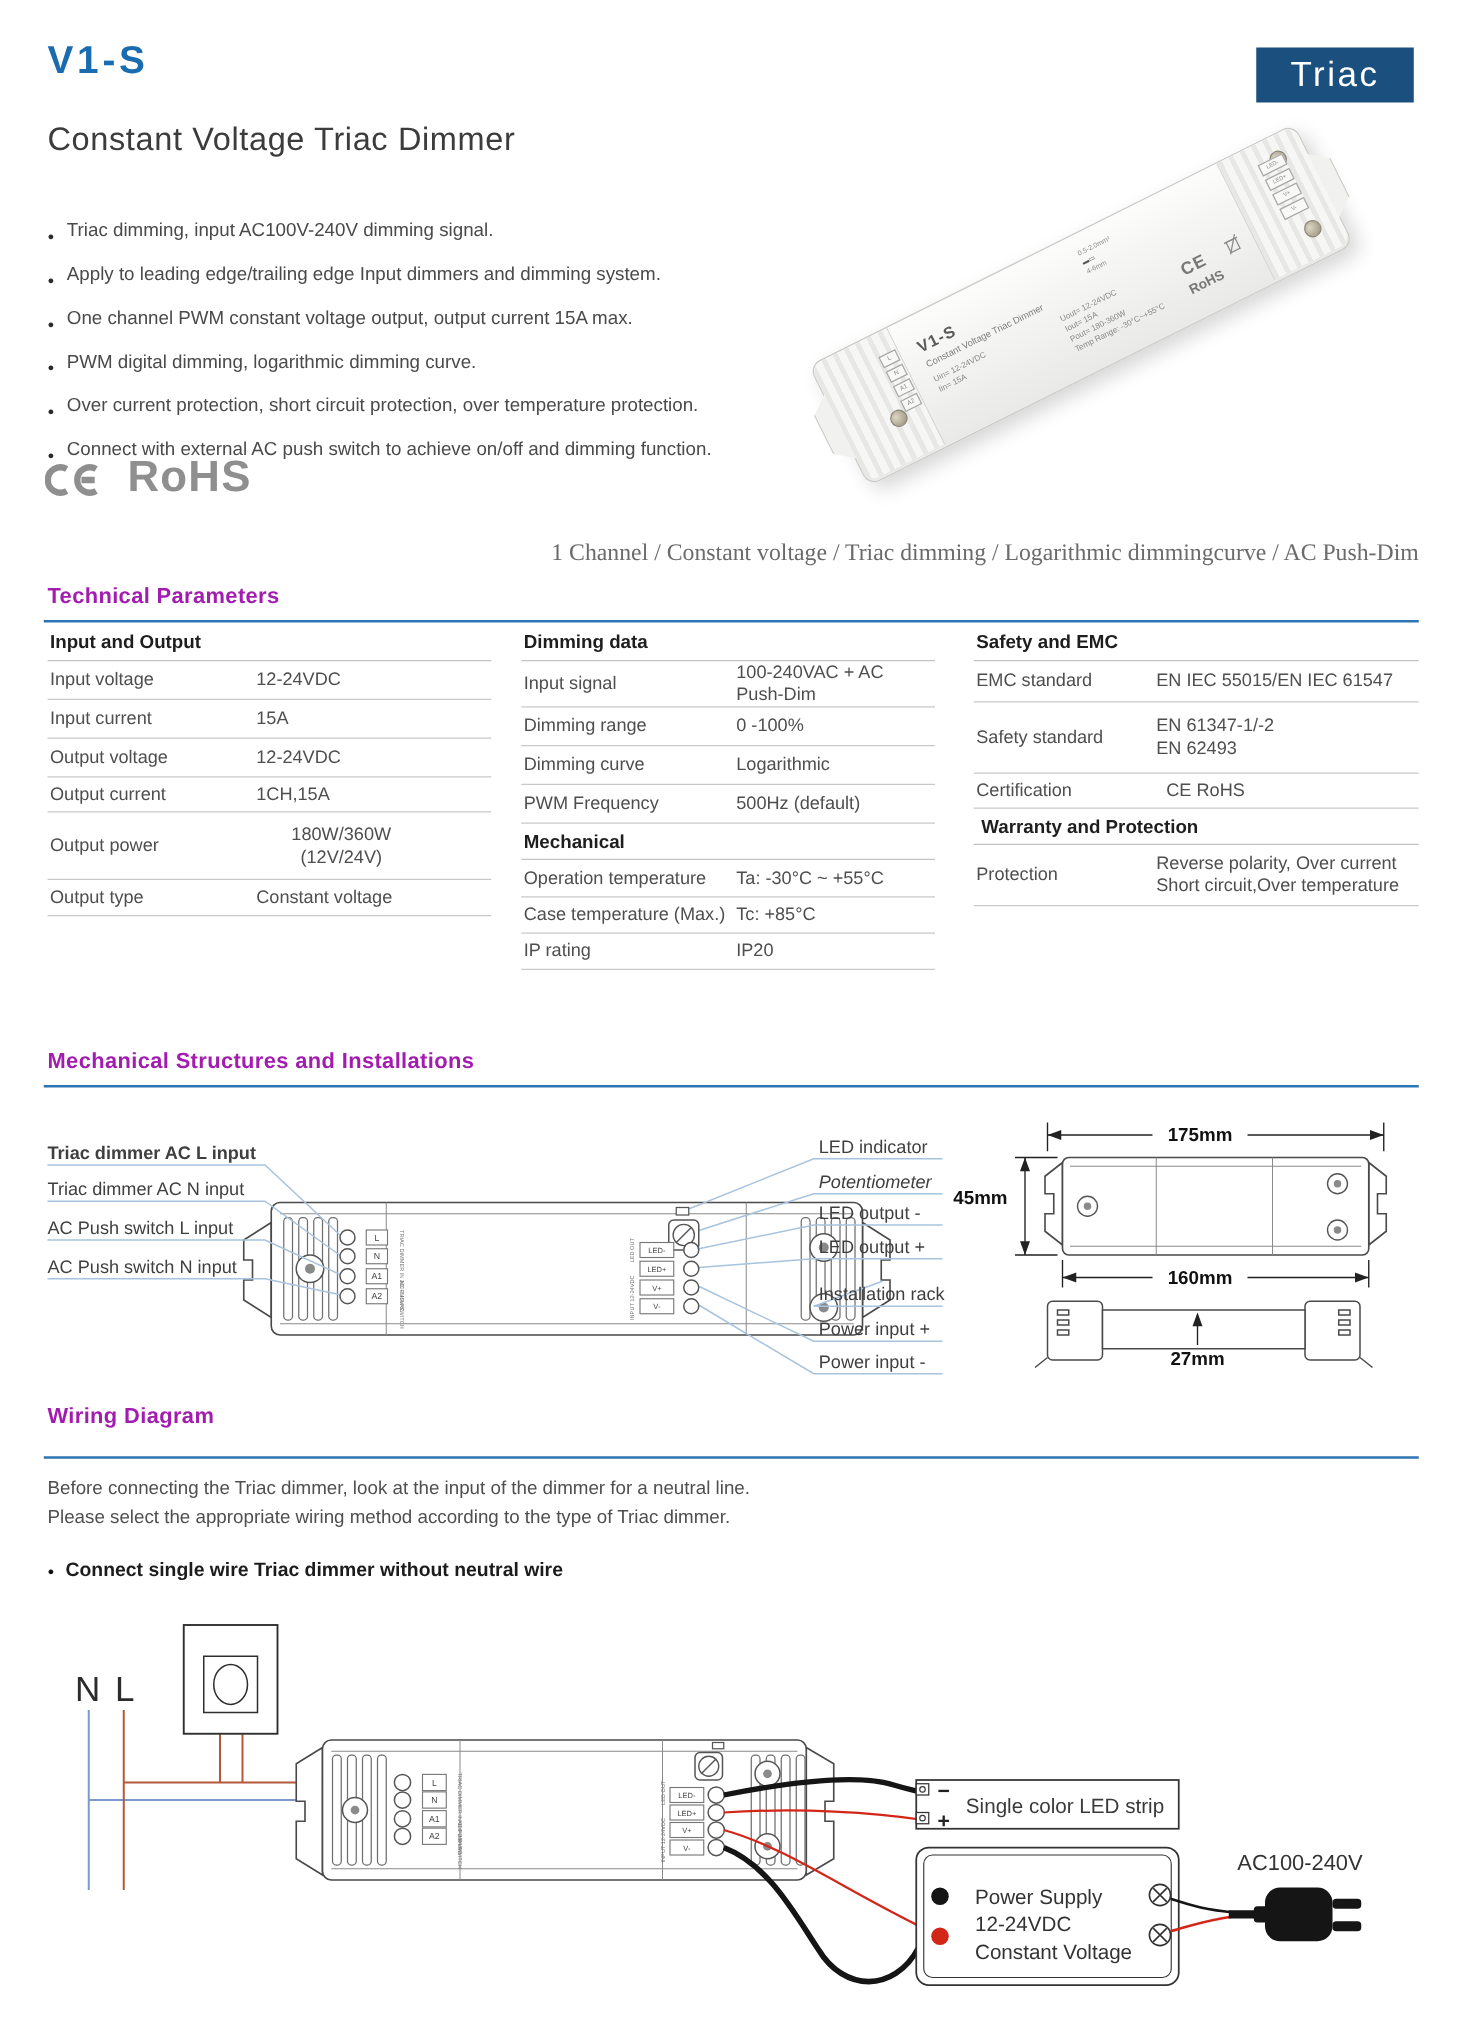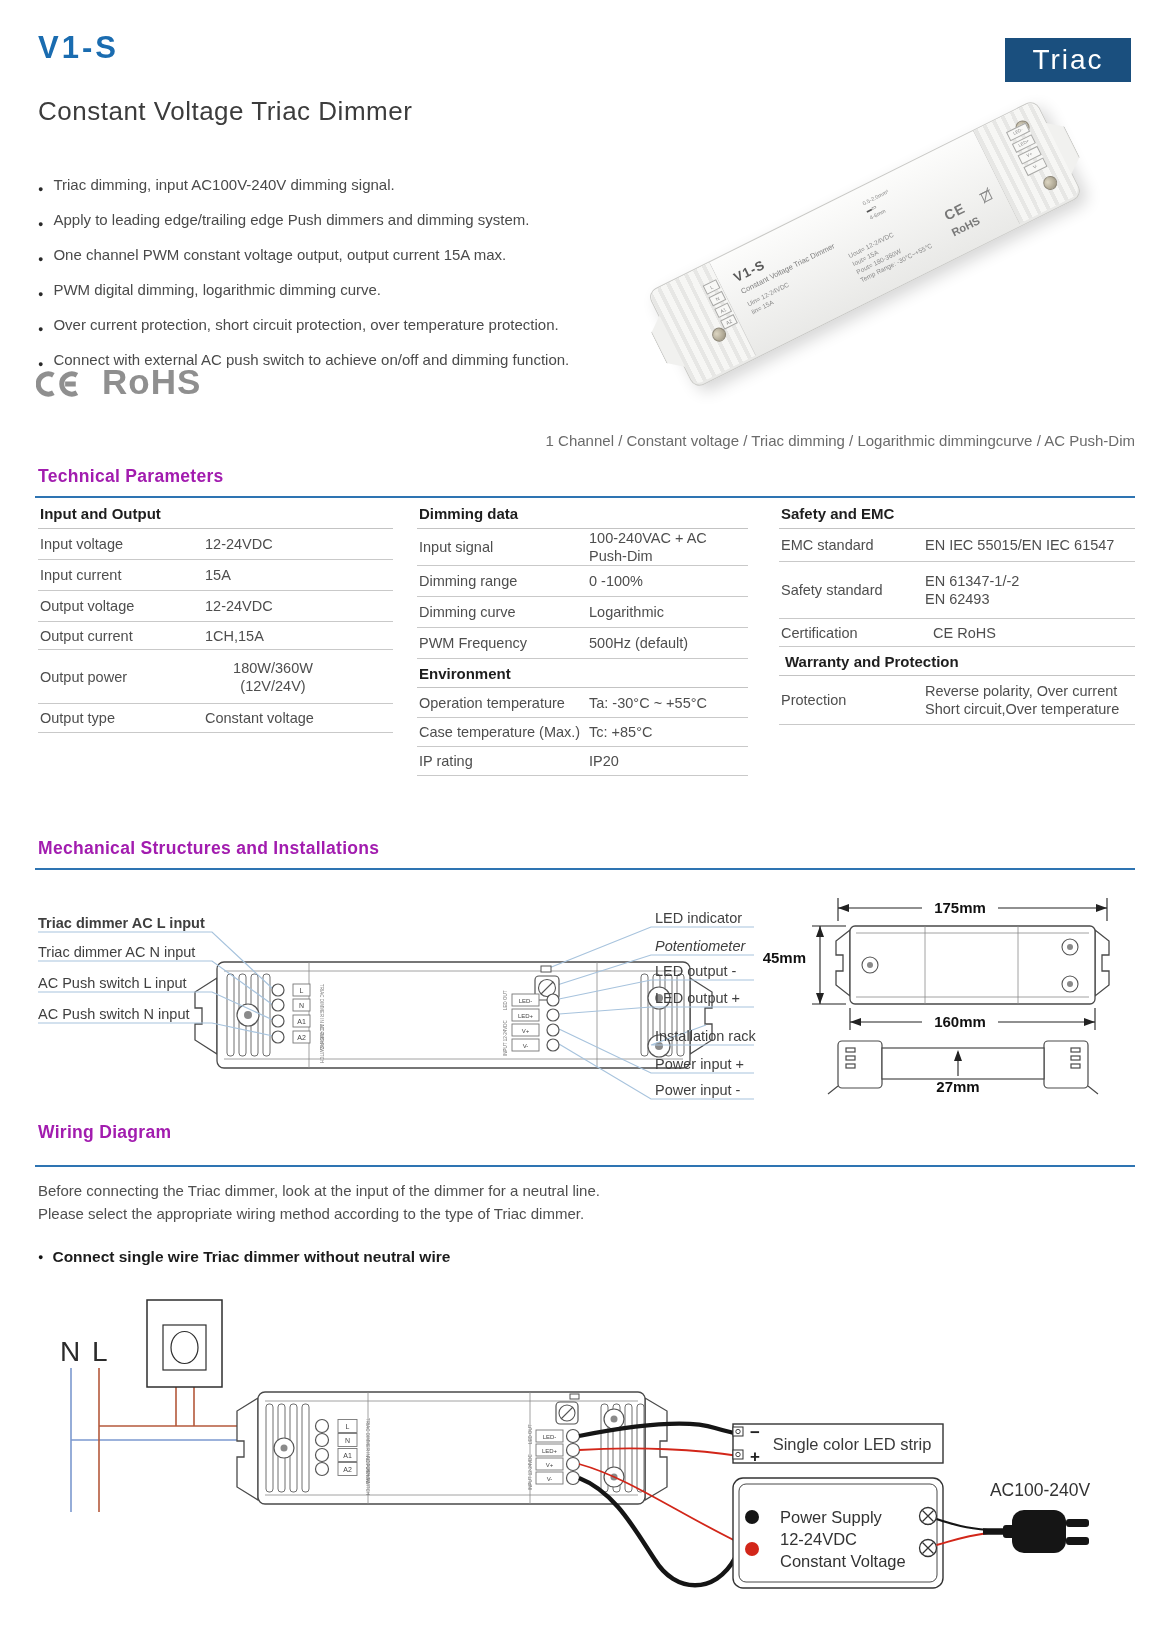--- a/index.html
+++ b/index.html
@@ -9,21 +9,21 @@
   
   .title{left:38px;top:30px;font-size:31px;font-weight:600;color:#1a6cb0;letter-spacing:3px;}
   .badge{left:1005px;top:38px;width:126px;height:44px;background:#1a4f7e;color:#fff;
          display:flex;align-items:center;justify-content:center;font-size:28px;letter-spacing:2px;}
   .subtitle{left:38px;top:96px;font-size:26px;font-weight:500;color:#3c3c3c;letter-spacing:0.5px;}
   .features{left:38px;top:176px;width:600px;}
   .feat{display:flex;align-items:flex-start;margin-bottom:12.5px;font-size:15px;color:#4a4a4a;line-height:18.5px;}
   .feat .dot{font-size:9px;margin:4px 10px 0 0;color:#2a2a2a;}
   .cemark{left:36px;top:366px;width:56px;height:36px;}
   .rohs{left:102px;top:362px;font-size:35px;font-weight:700;color:#8f8f8f;letter-spacing:1px;}
-  .tagline{right:35px;top:432px;font-size:15px;color:#6b6b6b;}
+  .tagline{right:35px;top:432px;font-size:19px;color:#6b6b6b;font-family:Liberation Serif, serif;}
   
   .pp-device{left:648px;top:190px;width:432px;height:106px;transform:rotate(-26.5deg);
      background:linear-gradient(180deg,#fcfcfb,#e9e9e7);border:1px solid #c9c9c6;border-radius:10px;
      box-shadow:4px 8px 16px rgba(0,0,0,0.16);}
   .pp-ear{position:absolute;top:24px;width:15px;height:58px;background:#f1f1ef;border:1px solid #c9c9c6;}
   .pp-ear.l{left:-15px;clip-path:polygon(100% 0,0 22%,0 78%,100% 100%);}
   .pp-ear.r{right:-15px;clip-path:polygon(0 0,100% 22%,100% 78%,0 100%);}
   .pp-cap{position:absolute;top:0;width:68px;height:104px;background:repeating-linear-gradient(90deg,#e7e7e5 0 4px,#f6f6f4 4px 10px);}
   .pp-cap.l{left:0;border-radius:10px 0 0 10px;border-right:1px solid #d3d3d1;}
   .pp-cap.r{right:0;border-radius:0 10px 10px 0;border-left:1px solid #d3d3d1;}
@@ -72,21 +72,21 @@
   <div class="abs badge">Triac</div>
   <div class="abs subtitle">Constant Voltage Triac Dimmer</div>
 
   <div class="abs features">
     <div class="feat">
         <span class="dot">●</span>
         <span>Triac dimming, input AC100V-240V dimming signal.</span>
       </div>
     <div class="feat">
         <span class="dot">●</span>
-        <span>Apply to leading edge/trailing edge Push dimmers and dimming system.</span>
+        <span>Apply to leading edge/trailing edge Input dimmers and dimming system.</span>
       </div>
     <div class="feat">
         <span class="dot">●</span>
         <span>One channel PWM constant voltage output, output current 15A max.</span>
       </div>
     <div class="feat">
         <span class="dot">●</span>
         <span>PWM digital dimming, logarithmic dimming curve.</span>
       </div>
     <div class="feat">
@@ -222,21 +222,21 @@
           <span>Logarithmic</span>
         </div>
       </div>
     <div class="trow">
         <div class="lab">PWM Frequency</div>
         <div class="val">
           <span>500Hz (default)</span>
         </div>
       </div>
     <div class="thead" style="height:28px;">
-        <span>Environment</span>
+        <span>Mechanical</span>
       </div>
     <div class="trow" style="--h:29px;">
         <div class="lab">Operation temperature</div>
         <div class="val">
           <span>Ta: -30°C ~ +55°C</span>
         </div>
       </div>
     <div class="trow" style="--h:28px;">
         <div class="lab">Case temperature (Max.)</div>
         <div class="val">

